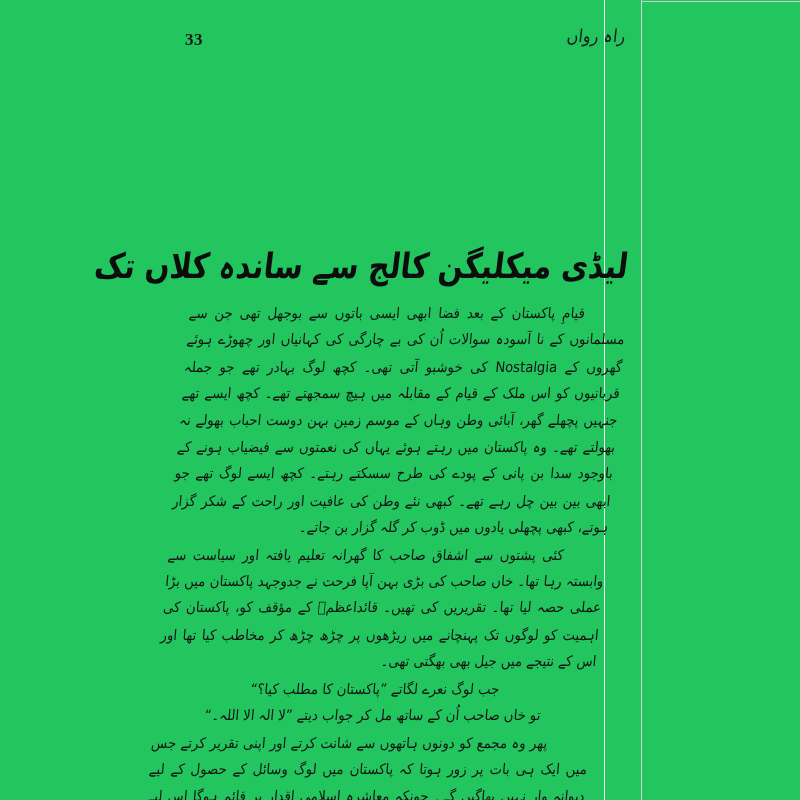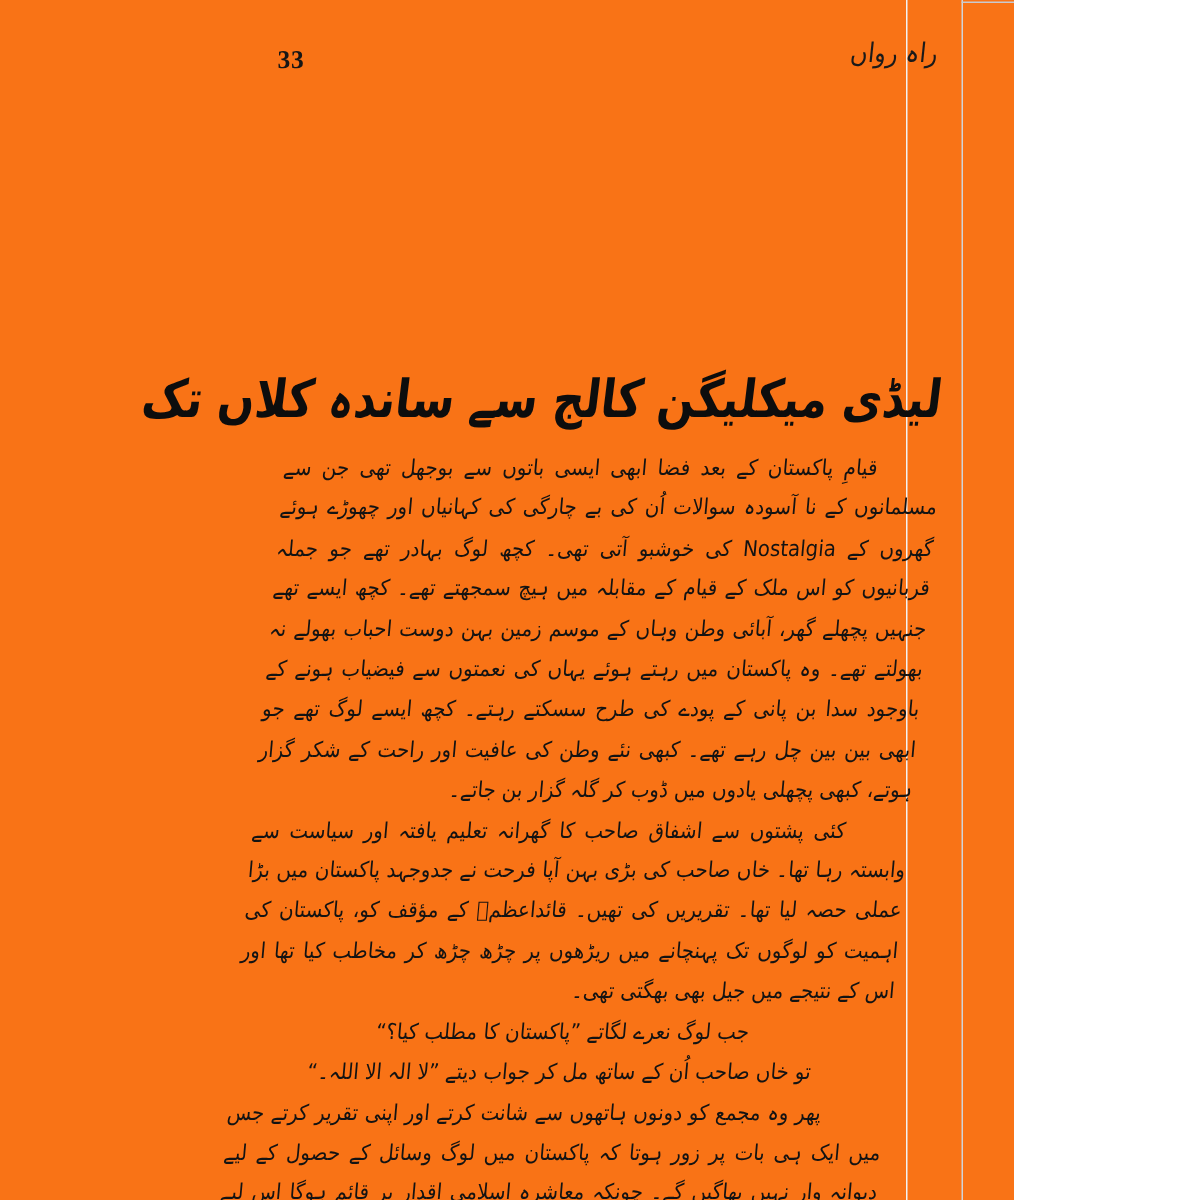--- a/index.html
+++ b/index.html
@@ -7,23 +7,23 @@
     margin: 0;
     padding: 0;
     background: #ffffff;
   }
   body {
     font-family: "DejaVu Sans", sans-serif;
   }
 
   .page {
     position: relative;
-    width: 676px;
+    width: 800px;
     height: 800px;
-    background: #f97316;
+    background: #22c55e;
     overflow: hidden;
     text-decoration: underline;
   }
 
   
   .scan-edge-right {
     position: absolute;
     top: 0;
     left: 641px;
     width: 1px;

